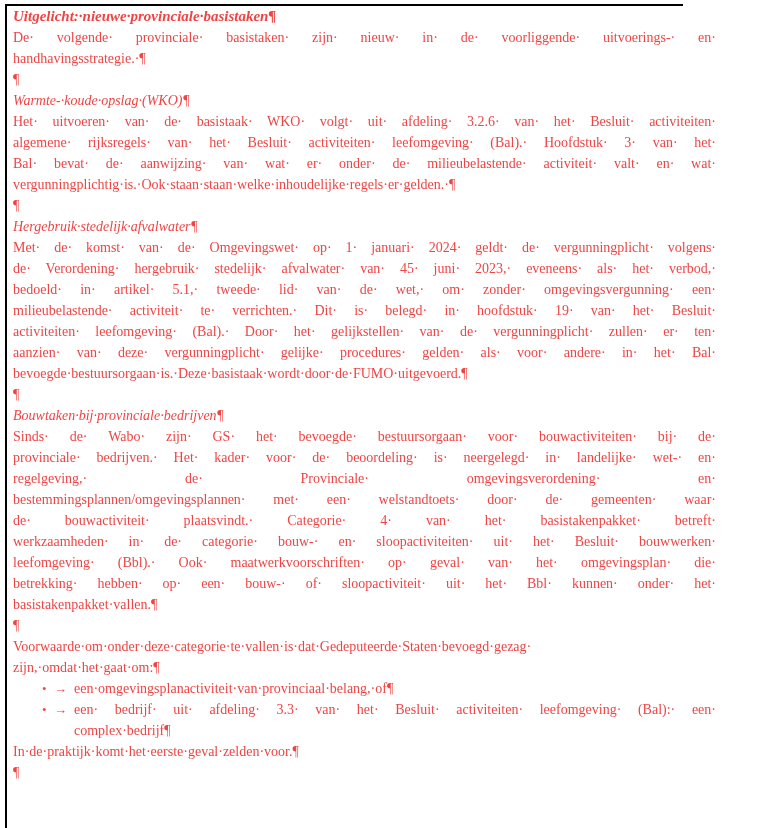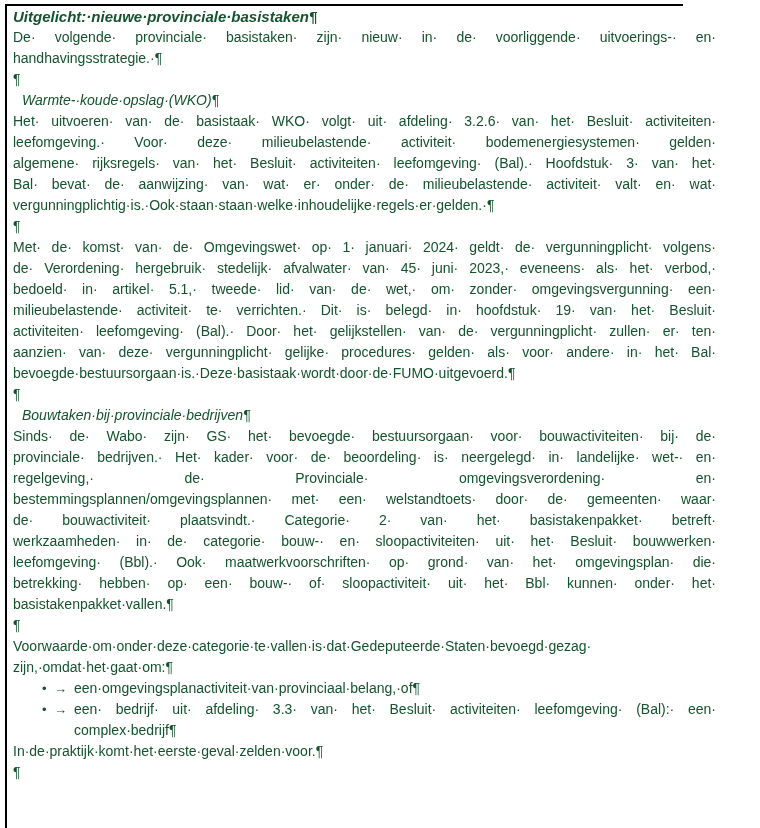--- a/index.html
+++ b/index.html
@@ -8,24 +8,24 @@
     width: 760px;
     height: 828px;
     overflow: hidden;
     background: #ffffff;
   }
   .page {
     position: relative;
     width: 760px;
     height: 828px;
     background: #ffffff;
-    font-family: Liberation Sans, sans-serif;
+    font-family: Liberation Serif, serif;
     font-size: 14px;
     line-height: 21px;
-    color: #14532d;
+    color: #ef4444;
   }
   .border-top {
     position: absolute;
     left: 5px;
     top: 4px;
     width: 678px;
     height: 2px;
     background: #000000;
   }
   .border-left {
@@ -52,21 +52,20 @@
     text-align: left;
     text-align-last: left;
   }
   .line.title {
     font-weight: bold;
     font-style: italic;
     font-size: 15px;
   }
   .line.heading {
     font-style: italic;
-    margin-left: 9px;
   }
   .bullet-item {
     position: relative;
     padding-left: 61px;
   }
   .bullet-marker {
     position: absolute;
     left: 29px;
     top: 0;
     line-height: 21px;
@@ -86,41 +85,41 @@
 <div class="page">
   <div class="border-top"></div>
   <div class="border-left"></div>
   <div class="content">
       <div class="line title last">Uitgelicht:·nieuwe·provinciale·basistaken¶</div>
       <div class="line">De· volgende· provinciale· basistaken· zijn· nieuw· in· de· voorliggende· uitvoerings-· en·</div>
       <div class="line last">handhavingsstrategie.·¶</div>
       <div class="line last">¶</div>
       <div class="line heading last">Warmte-·koude·opslag·(WKO)¶</div>
       <div class="line">Het· uitvoeren· van· de· basistaak· WKO· volgt· uit· afdeling· 3.2.6· van· het· Besluit· activiteiten·</div>
-      <div class="line">leefomgeving.· Voor· deze· milieubelastende· activiteit· bodemenergiesystemen· gelden·</div>
       <div class="line">algemene· rijksregels· van· het· Besluit· activiteiten· leefomgeving· (Bal).· Hoofdstuk· 3· van· het·</div>
       <div class="line">Bal· bevat· de· aanwijzing· van· wat· er· onder· de· milieubelastende· activiteit· valt· en· wat·</div>
       <div class="line last">vergunningplichtig·is.·Ook·staan·staan·welke·inhoudelijke·regels·er·gelden.·¶</div>
       <div class="line last">¶</div>
+      <div class="line heading last">Hergebruik·stedelijk·afvalwater¶</div>
       <div class="line">Met· de· komst· van· de· Omgevingswet· op· 1· januari· 2024· geldt· de· vergunningplicht· volgens·</div>
       <div class="line">de· Verordening· hergebruik· stedelijk· afvalwater· van· 45· juni· 2023,· eveneens· als· het· verbod,·</div>
       <div class="line">bedoeld· in· artikel· 5.1,· tweede· lid· van· de· wet,· om· zonder· omgevingsvergunning· een·</div>
       <div class="line">milieubelastende· activiteit· te· verrichten.· Dit· is· belegd· in· hoofdstuk· 19· van· het· Besluit·</div>
       <div class="line">activiteiten· leefomgeving· (Bal).· Door· het· gelijkstellen· van· de· vergunningplicht· zullen· er· ten·</div>
       <div class="line">aanzien· van· deze· vergunningplicht· gelijke· procedures· gelden· als· voor· andere· in· het· Bal·</div>
       <div class="line last">bevoegde·bestuursorgaan·is.·Deze·basistaak·wordt·door·de·FUMO·uitgevoerd.¶</div>
       <div class="line last">¶</div>
       <div class="line heading last">Bouwtaken·bij·provinciale·bedrijven¶</div>
       <div class="line">Sinds· de· Wabo· zijn· GS· het· bevoegde· bestuursorgaan· voor· bouwactiviteiten· bij· de·</div>
       <div class="line">provinciale· bedrijven.· Het· kader· voor· de· beoordeling· is· neergelegd· in· landelijke· wet-· en·</div>
       <div class="line">regelgeving,· de· Provinciale· omgevingsverordening· en·</div>
       <div class="line">bestemmingsplannen/omgevingsplannen· met· een· welstandtoets· door· de· gemeenten· waar·</div>
-      <div class="line">de· bouwactiviteit· plaatsvindt.· Categorie· 2· van· het· basistakenpakket· betreft·</div>
+      <div class="line">de· bouwactiviteit· plaatsvindt.· Categorie· 4· van· het· basistakenpakket· betreft·</div>
       <div class="line">werkzaamheden· in· de· categorie· bouw-· en· sloopactiviteiten· uit· het· Besluit· bouwwerken·</div>
-      <div class="line">leefomgeving· (Bbl).· Ook· maatwerkvoorschriften· op· grond· van· het· omgevingsplan· die·</div>
+      <div class="line">leefomgeving· (Bbl).· Ook· maatwerkvoorschriften· op· geval· van· het· omgevingsplan· die·</div>
       <div class="line">betrekking· hebben· op· een· bouw-· of· sloopactiviteit· uit· het· Bbl· kunnen· onder· het·</div>
       <div class="line last">basistakenpakket·vallen.¶</div>
       <div class="line last">¶</div>
       <div class="line">Voorwaarde·om·onder·deze·categorie·te·vallen·is·dat·Gedeputeerde·Staten·bevoegd·gezag·</div>
       <div class="line last">zijn,·omdat·het·gaat·om:¶</div>
       <div class="bullet-item">
         <span class="bullet-marker">•</span>
         <span class="tab-arrow">→</span>
         <div class="line last">een·omgevingsplanactiviteit·van·provinciaal·belang,·of¶</div>
       </div>

